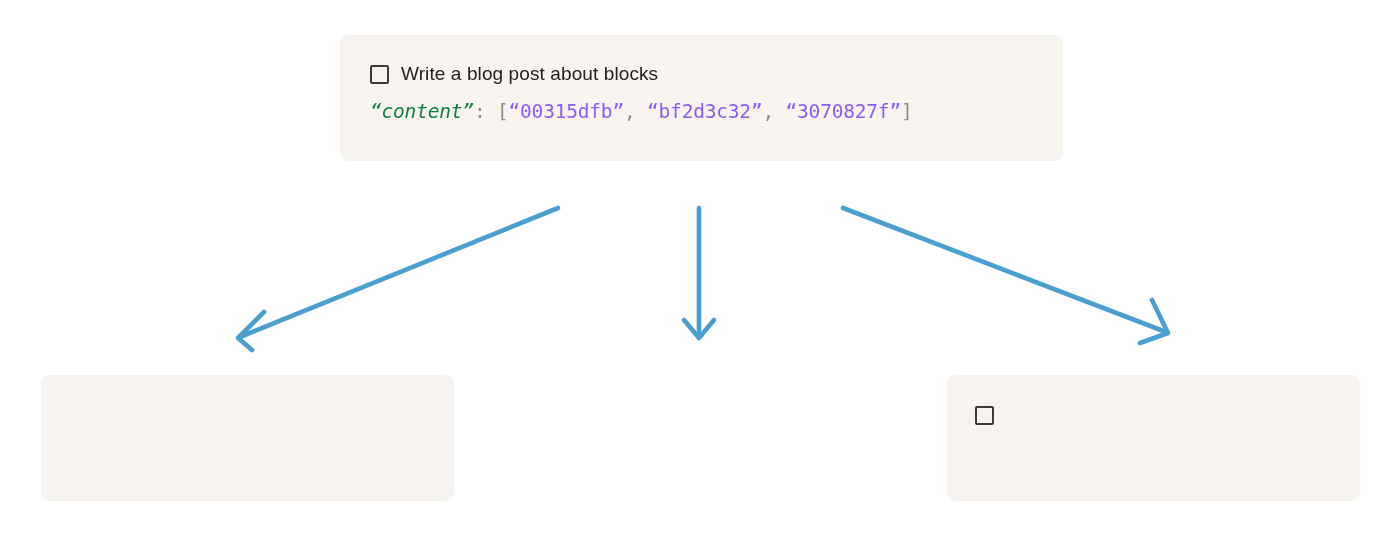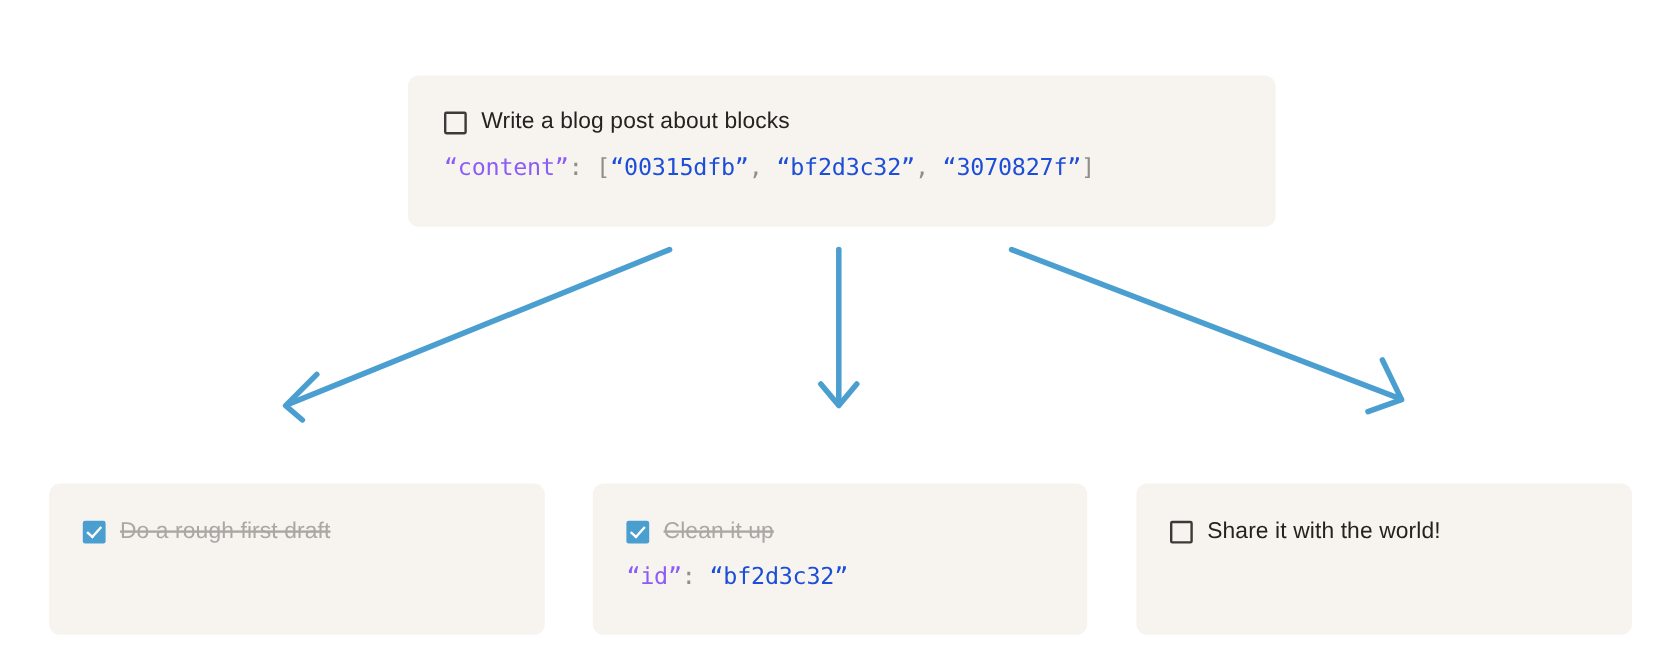--- a/index.html
+++ b/index.html
@@ -20,21 +20,20 @@
     position: absolute;
     inset: 0;
   }
 
   
   .card {
     position: absolute;
     background: #f7f4f0;
     border-radius: 9px;
     box-sizing: border-box;
-    margin-top: 28px;
   }
 
   .card-parent {
     left: 340px;
     top: 35px;
     width: 723px;
     height: 126px;
     padding: 26px 30px 0 30px;
   }
 
@@ -98,23 +97,23 @@
 
   
   .json-row {
     font-family: "DejaVu Sans Mono", monospace;
     font-size: 19.5px;
     letter-spacing: -0.2px;
     white-space: nowrap;
     margin-top: 11px;
     line-height: 28px;
   }
-  .json-key   { color: #8b5cf6; }
+  .json-key   { color: #15803d; font-style: italic; }
   .json-punct { color: #8e8e8b; }
-  .json-str   { color: #1d4ed8; }
+  .json-str   { color: #8b5cf6; }
 
   
   .arrows {
     position: absolute;
     left: 0;
     top: 0;
     width: 1400px;
     height: 544px;
     pointer-events: none;
   }
@@ -146,36 +145,22 @@
       <path d="M 684 320 L 699 338 L 714 320" stroke="#4a9fd0" stroke-width="4.6" stroke-linecap="round" stroke-linejoin="round" fill="none"></path>
     </g>
 
     <g>
       <path d="M 843 208 L 1166 332" stroke="#4a9fd0" stroke-width="4.6" stroke-linecap="round" fill="none"></path>
       <path d="M 1152 300 L 1168 333 L 1140 343" stroke="#4a9fd0" stroke-width="4.6" stroke-linecap="round" stroke-linejoin="round" fill="none"></path>
     </g>
   </svg>
 
   <div class="card card-child card-child-1">
-    <div class="todo-row">
-      <span class="checkbox checked"></span>
-      <span class="todo-label done">Do a rough first draft</span>
-    </div>
   </div>
 
-  <div class="card card-child card-child-2">
-    <div class="todo-row">
-      <span class="checkbox checked"></span>
-      <span class="todo-label done">Clean it up</span>
-    </div>
-    <div class="json-row">
-      <span class="json-key">“id”</span><span class="json-punct">:</span><span class="json-punct">&nbsp;</span><span class="json-str">“bf2d3c32”</span>
-    </div>
-  </div>
 
   <div class="card card-child card-child-3">
     <div class="todo-row">
       <span class="checkbox unchecked"></span>
-      <span class="todo-label">Share it with the world!</span>
     </div>
   </div>
 
 </div>
 
 </body></html>

